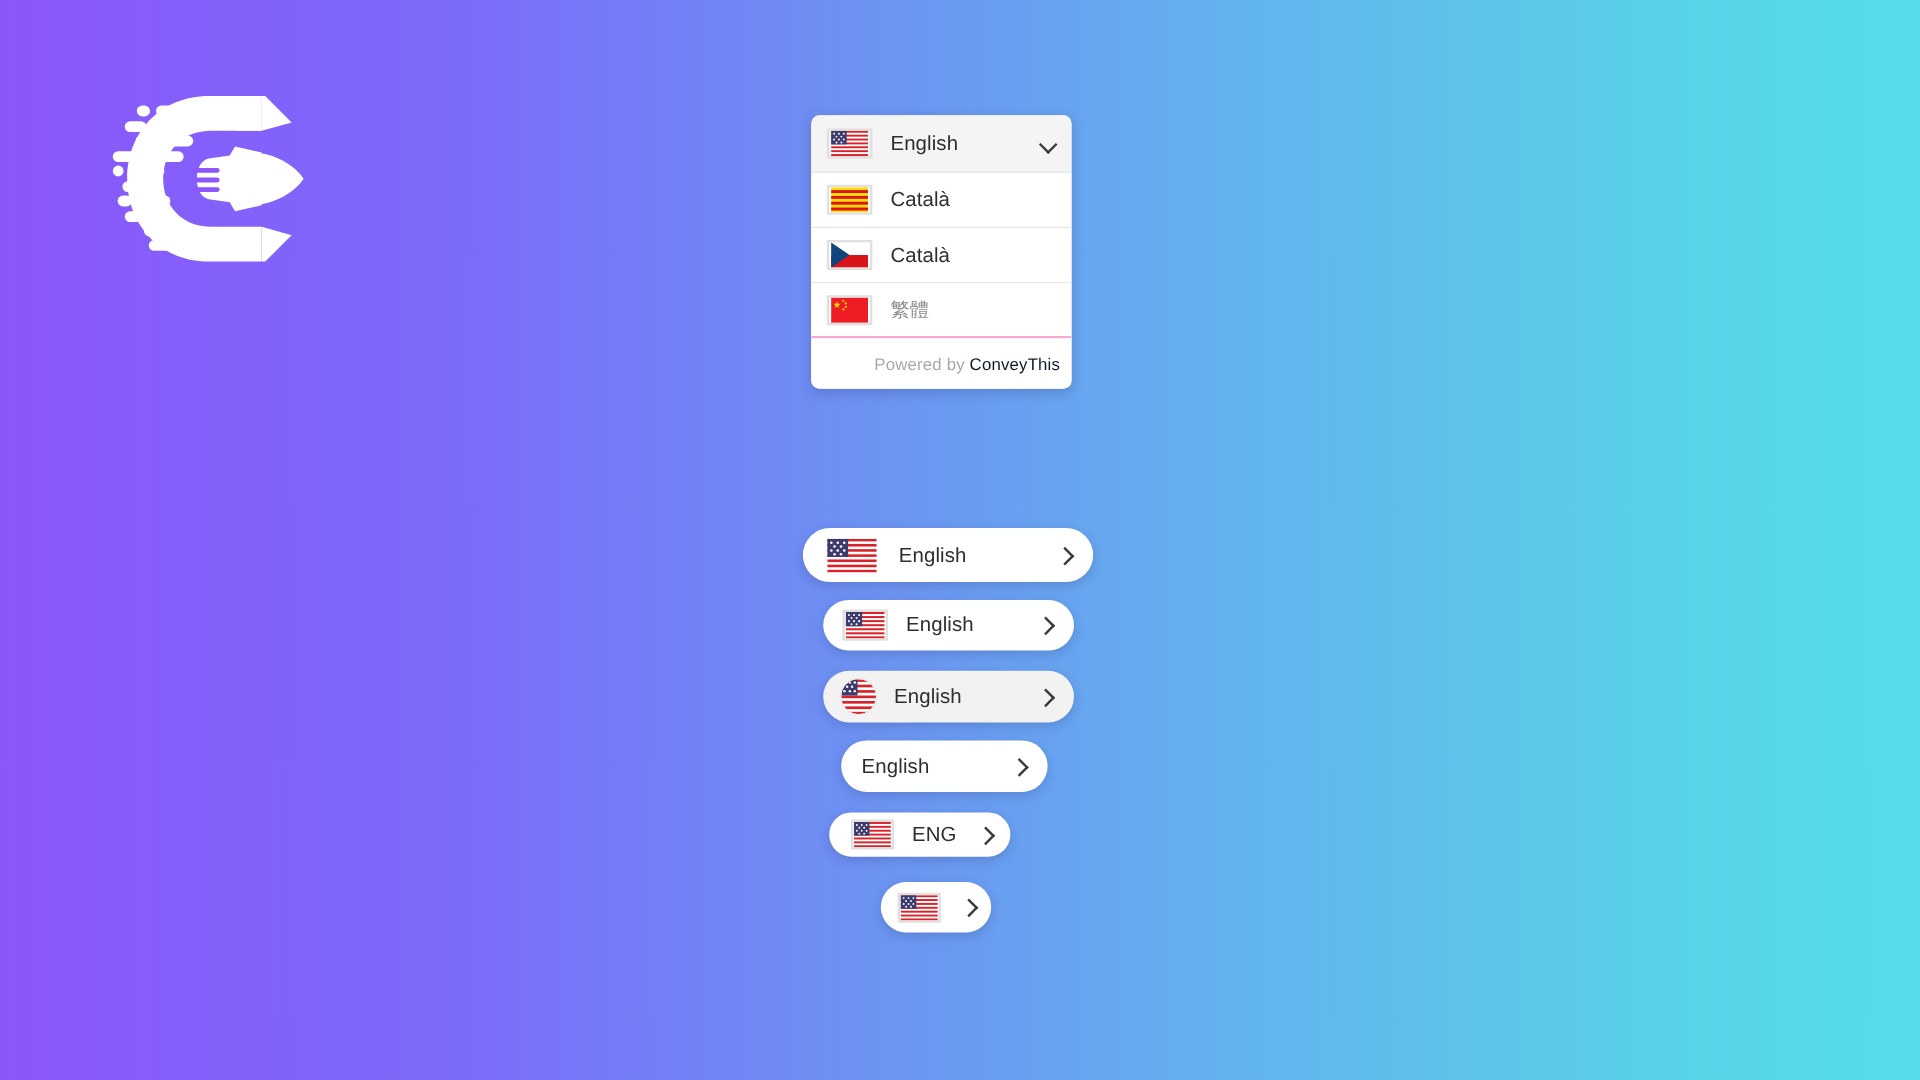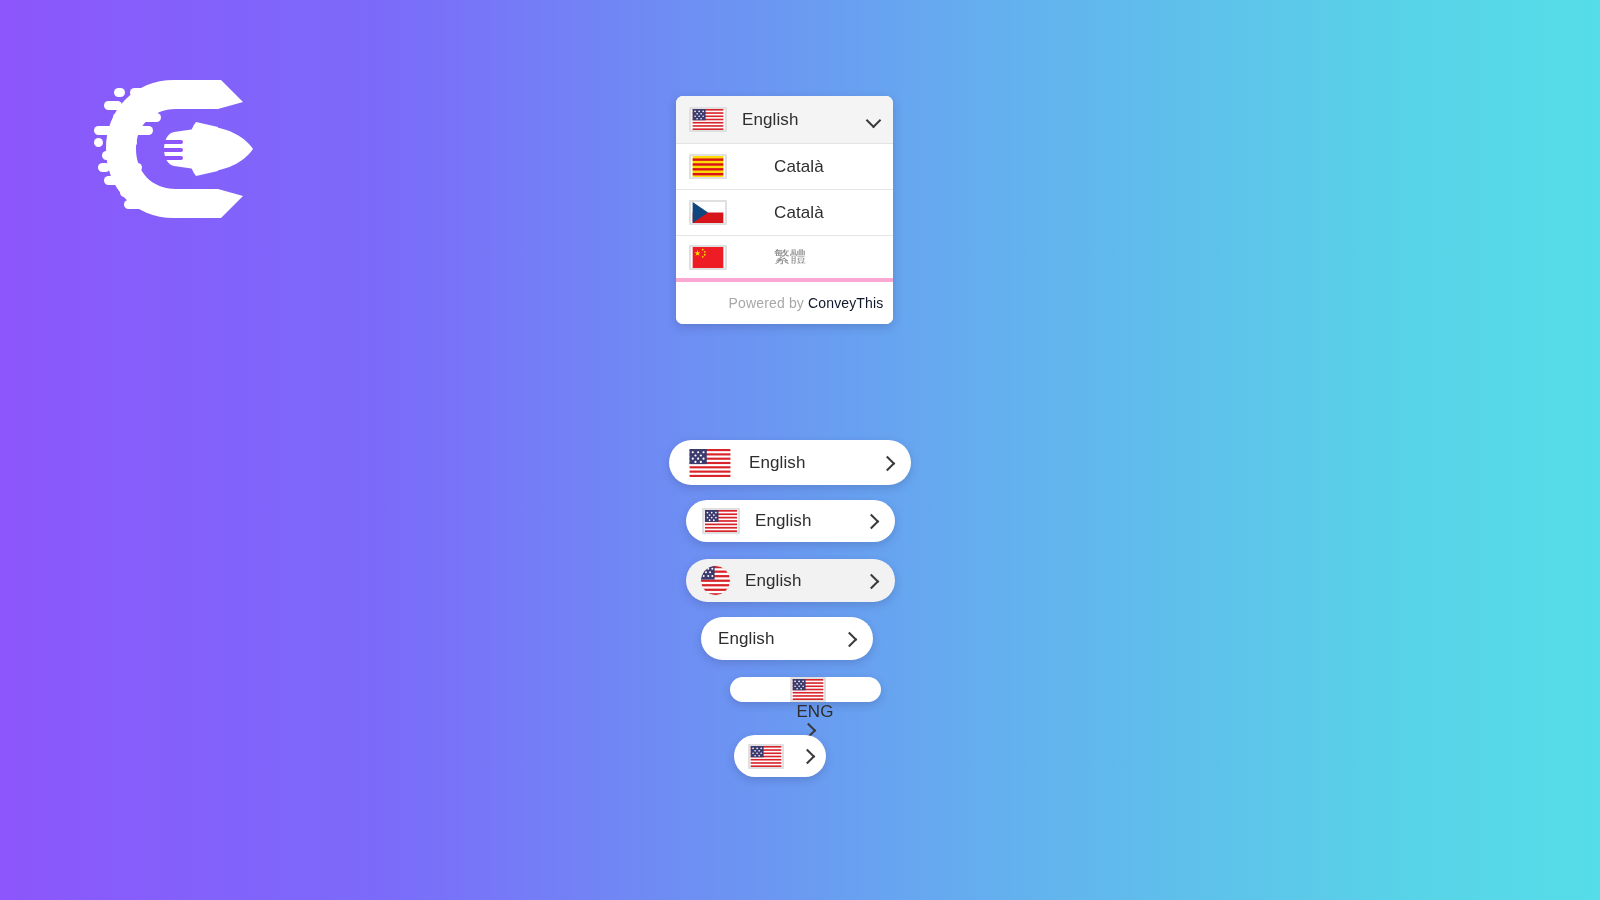--- a/index.html
+++ b/index.html
@@ -48,21 +48,20 @@
   }
 
   .dd-row {
     display: flex;
     align-items: center;
     height: 46px;
     padding: 0 11px 0 13px;
     background: #ffffff;
     border-bottom: 1px solid #e6e6e6;
     cursor: pointer;
-    gap: 32px;
   }
 
   .dd-label {
     font-size: 17px;
     color: #2e2e2e;
     margin-left: 15px;
     letter-spacing: .1px;
     flex: 1;
     white-space: nowrap;
   }
@@ -140,21 +139,21 @@
 
   #btn-2 { left: 686px; top: 500px; width: 209px; height: 42px; padding: 0 17px 0 16px; }
   #btn-2 .btn-label { margin-left: 15px; flex: 1; }
 
   #btn-3 { left: 686px; top: 559px; width: 209px; height: 43px; padding: 0 17px 0 14px; background: #f2f2f2; }
   #btn-3 .btn-label { margin-left: 14px; flex: 1; }
 
   #btn-4 { left: 701px; top: 617px; width: 172px; height: 43px; padding: 0 17px 0 17px; }
   #btn-4 .btn-label { flex: 1; }
 
-  #btn-5 { left: 730px; top: 677px; width: 151px; height: 25px; padding: 0 14px 0 18px; flex-direction: column; }
+  #btn-5 { left: 691px; top: 677px; width: 151px; height: 37px; padding: 0 14px 0 18px; }
   #btn-5 .btn-label { margin-left: 15px; flex: 1; }
 
   #btn-6 { left: 734px; top: 735px; width: 92px; height: 42px; padding: 0 12px 0 14px; justify-content: space-between; }
 </style>
 </head>
 <body>
 
 <div class="logo">
   <svg viewBox="0 0 180 155" width="180" height="155" aria-hidden="true">
     <g fill="#ffffff">
@@ -240,21 +239,21 @@
   <div class="dd-row">
     <svg class="flag bordered" width="38" height="25" viewBox="0 0 38 26">
       <rect width="38" height="13" fill="#ffffff"></rect>
       <rect y="13" width="38" height="13" fill="#d7141a"></rect>
       <path d="M0 0 L19 13 L0 26 Z" fill="#11457e"></path>
     </svg>
     <span class="dd-label">Català</span>
   </div>
 
 
-  <div class="dd-row" style="border-bottom:4px solid #f9a8d4;">
+  <div class="dd-row" style="border-bottom:2px solid #f9a8d4;">
     <svg class="flag bordered" width="38" height="25" viewBox="0 0 38 26">
       <rect width="38" height="26" fill="#ee1c25"></rect>
       <g fill="#ffde00">
         <path d="M6 4 l1.2 3.6 3.8 0 -3.1 2.2 1.2 3.6 -3.1 -2.2 -3.1 2.2 1.2 -3.6 -3.1 -2.2 3.8 0 z" transform="scale(0.75) translate(2,1)"></path>
         <circle cx="12.5" cy="3.2" r="1.1"></circle>
         <circle cx="15" cy="6" r="1.1"></circle>
         <circle cx="15" cy="9.6" r="1.1"></circle>
         <circle cx="12.5" cy="12.2" r="1.1"></circle>
       </g>
     </svg>

